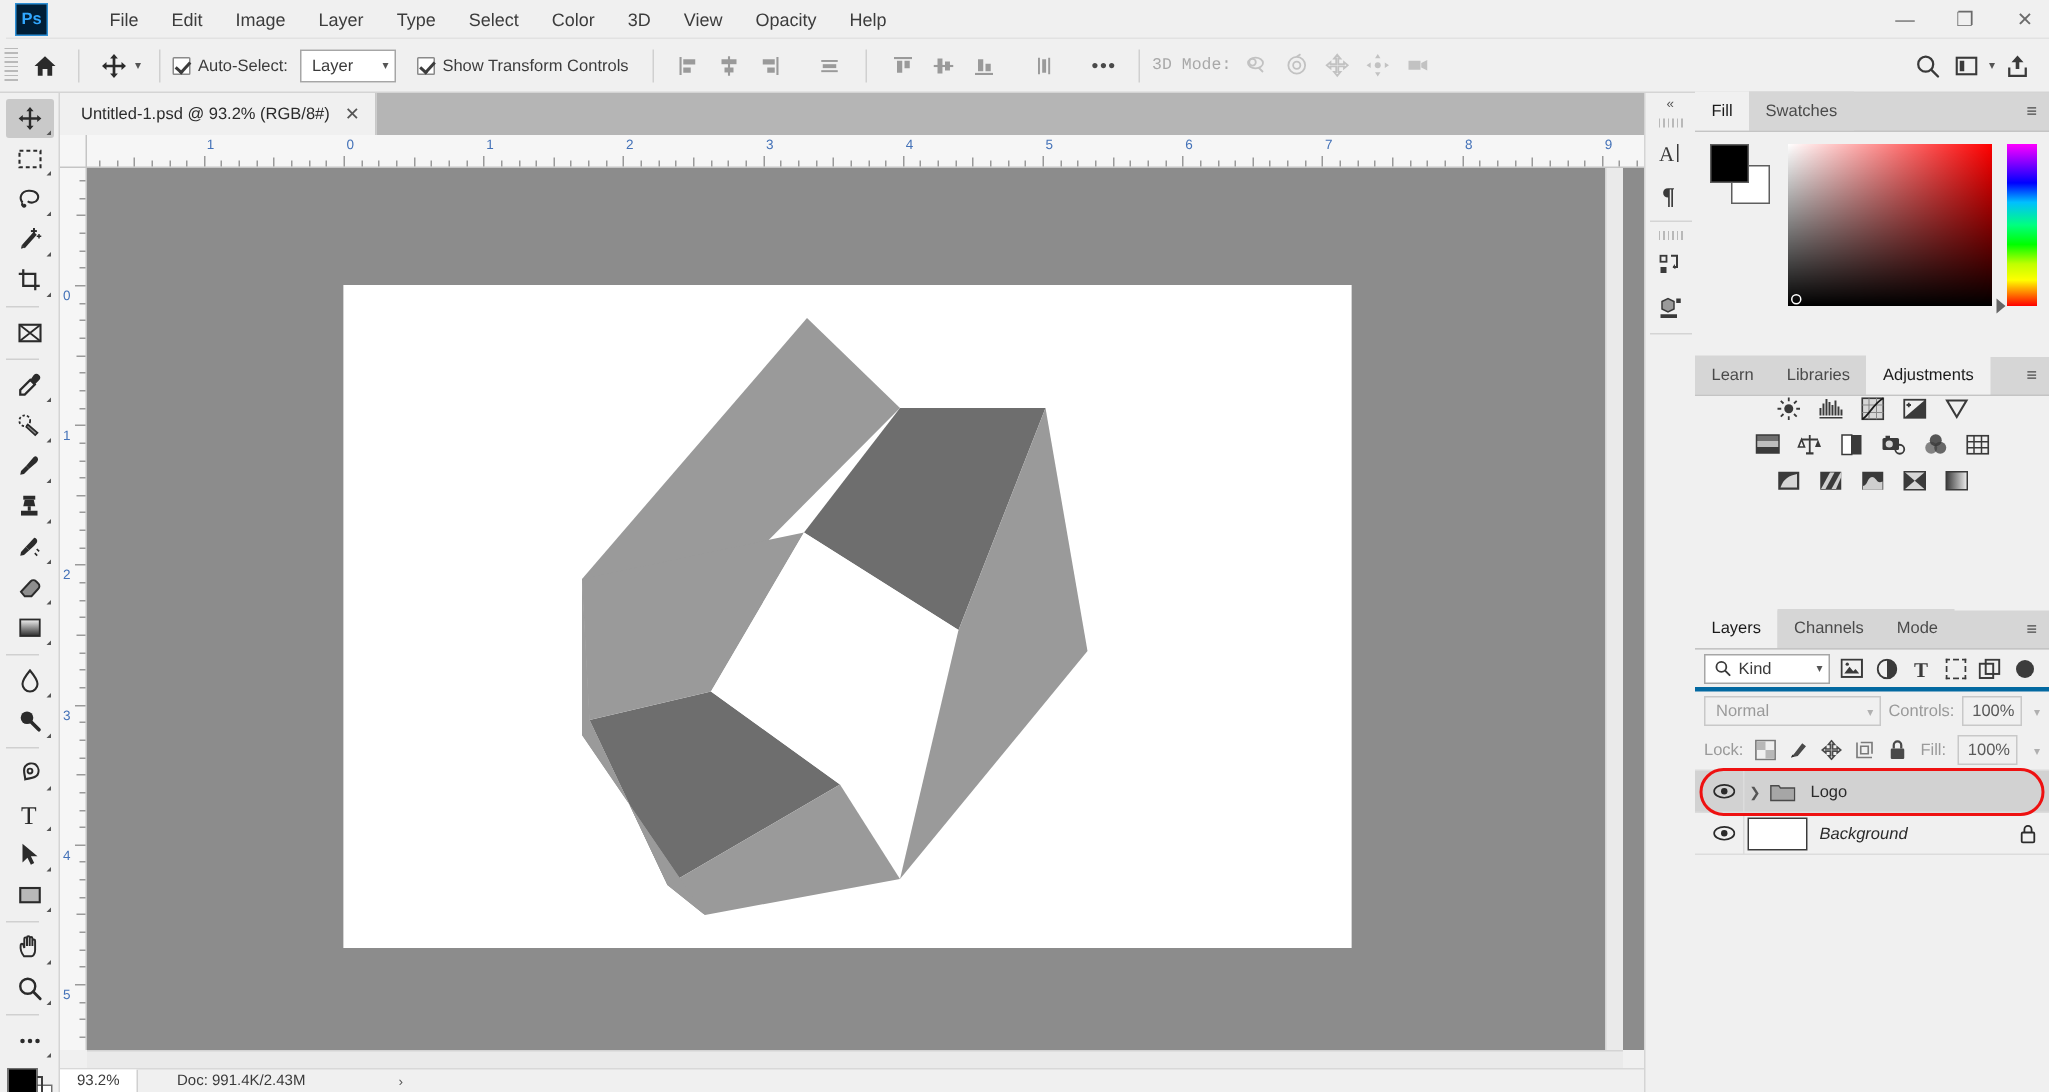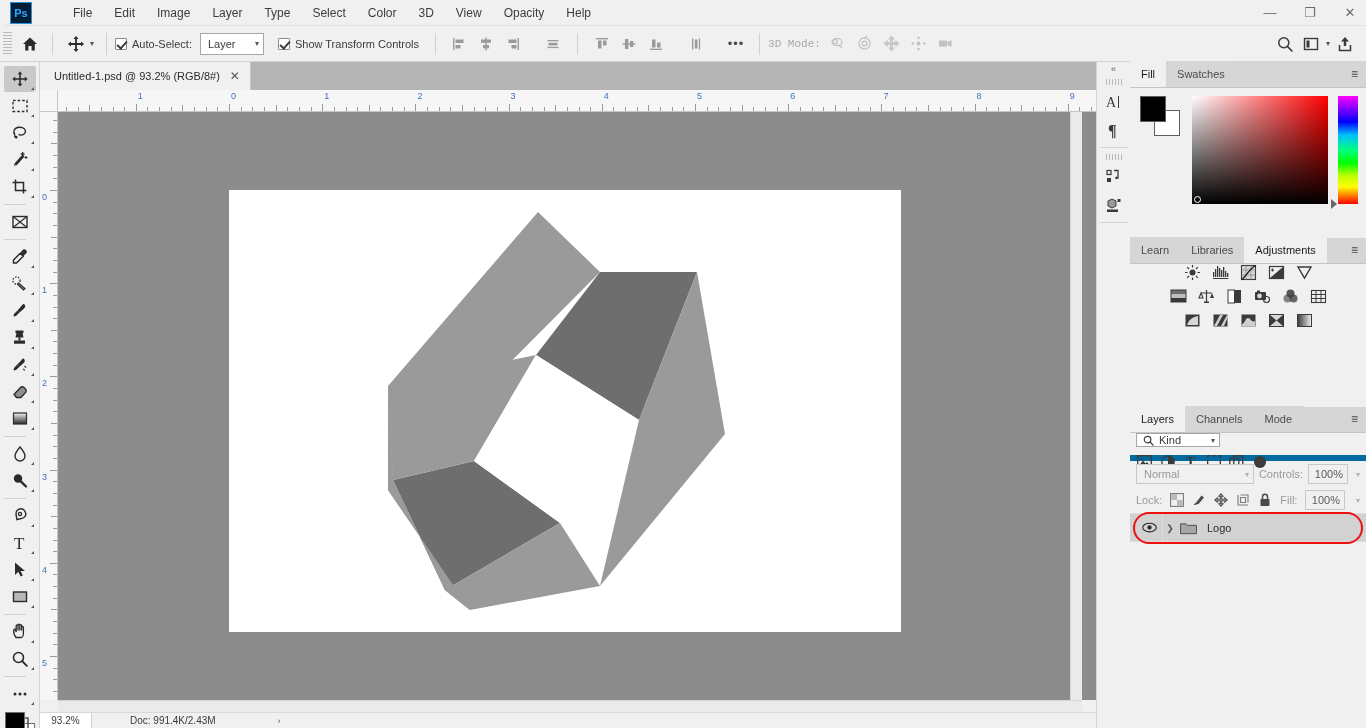--- a/index.html
+++ b/index.html
@@ -160,21 +160,21 @@
   
   .statusbar {
     position: absolute; left: 40px; top: 712px; width: 1056px; height: 16px;
     background: #f0f0f0; display: flex; align-items: center;
     font-size: 10px; color: #3a3a3a; border-top: 1px solid #d8d8d8;
   }
   .zoom-field {
     width: 52px; height: 16px; display: flex; align-items: center; justify-content: center;
     background: #fff; border-right: 1px solid #d0d0d0;
   }
-  .doc-info { padding-left: 26px; display: flex; align-items: center; gap: 62px; margin-left: 12px; }
+  .doc-info { padding-left: 26px; display: flex; align-items: center; gap: 62px; }
   .sb-arrow { font-size: 9px; color: #555; }
 
   
   .rail {
     position: absolute; left: 1096px; top: 62px; width: 34px; height: 666px;
     background: #f0f0f0; border-left: 1px solid #d4d4d4;
     display: flex; flex-direction: column; align-items: center;
   }
   .rail-collapse { width: 34px; height: 14px; display: flex; align-items: center; justify-content: center; font-size: 9px; color: #555; }
   .rail-grip {
@@ -217,23 +217,22 @@
   }
   .cp-hue-marker { position: absolute; left: -7px; bottom: -5px; width: 0; height: 0; border-top: 5px solid transparent; border-bottom: 5px solid transparent; border-left: 6px solid #666; }
 
   
   .adj-panel { background: #f0f0f0; padding-bottom: 8px; }
   .adj-title { font-size: 11px; color: #4a4a4a; padding: 8px 0 6px 8px; }
   .adj-grid { display: flex; flex-direction: column; align-items: center; gap: 7px; }
   .adj-row { display: flex; gap: 9px; }
   .adj-ico { width: 19px; height: 17px; display: flex; align-items: center; justify-content: center; }
   .filter-row {
-    display: flex; align-items: flex-start; height: 28px; padding: 0 6px; gap: 6px;
-    border-bottom: 6px solid #0369a1;
-    flex-direction: column;
+    display: flex; align-items: center; height: 28px; padding: 0 6px; gap: 6px;
+    border-bottom: 3px solid #0369a1;
   }
   .kind-select {
     border: 1px solid #a6a6a6; background: #fff; height: 20px; width: 84px;
     display: flex; align-items: center; gap: 5px; padding: 0 4px 0 6px; font-size: 11px;
   }
   .kind-select .caret { margin-left: auto; }
   .kind-icons { display: flex; gap: 6px; align-items: center; }
   .ki { width: 17px; height: 17px; display: flex; align-items: center; justify-content: center; }
   .toggle-dot { width: 12px; height: 12px; border-radius: 50%; background: #3c3c3c; margin-left: 3px; }
   .blend-row {
@@ -1227,20 +1226,37 @@
           <div class="layer-sep"></div>
           <div class="disclose">❯</div>
           <div class="folder-ico">
             <svg width="17" height="14" viewBox="0 0 18 14">
                 <path d="M0.6 2.6 L6.2 2.6 L7.4 4.2 L17.4 4.2 L17.4 13 L0.6 13 Z" fill="#a6a6a6" stroke="#4a4a4a" stroke-width="1"></path>
               </svg>
           </div>
           <div class="layer-name">Logo</div>
         </div>
 
+        <div class="layer-row">
+          <div class="eye-cell">
+            <svg width="15" height="11" viewBox="0 0 16 11">
+                <ellipse cx="8" cy="5.5" rx="7.2" ry="4.6" fill="none" stroke="#2b2b2b" stroke-width="1.2"></ellipse>
+                <circle cx="8" cy="5.5" r="2.3" fill="#2b2b2b"></circle>
+              </svg>
+          </div>
+          <div class="layer-sep"></div>
+          <div class="layer-thumb"></div>
+          <div class="layer-name italic">Background</div>
+          <div class="lock-badge">
+            <svg width="12" height="14" viewBox="0 0 12 14">
+                <rect x="1.8" y="6" width="8.4" height="6.6" rx="0.8" fill="none" stroke="#2b2b2b" stroke-width="1.2"></rect>
+                <path d="M3.6 6 L3.6 4 A2.4 2.4 0 0 1 8.4 4 L8.4 6" fill="none" stroke="#2b2b2b" stroke-width="1.2"></path>
+              </svg>
+          </div>
+        </div>
 
         <div class="annot-oval" style="left:3px; top:-2px; width:230px; height:32px;"></div>
       </div>
 
     </div>
 
   </div>
 </div>
 
 </body></html>

